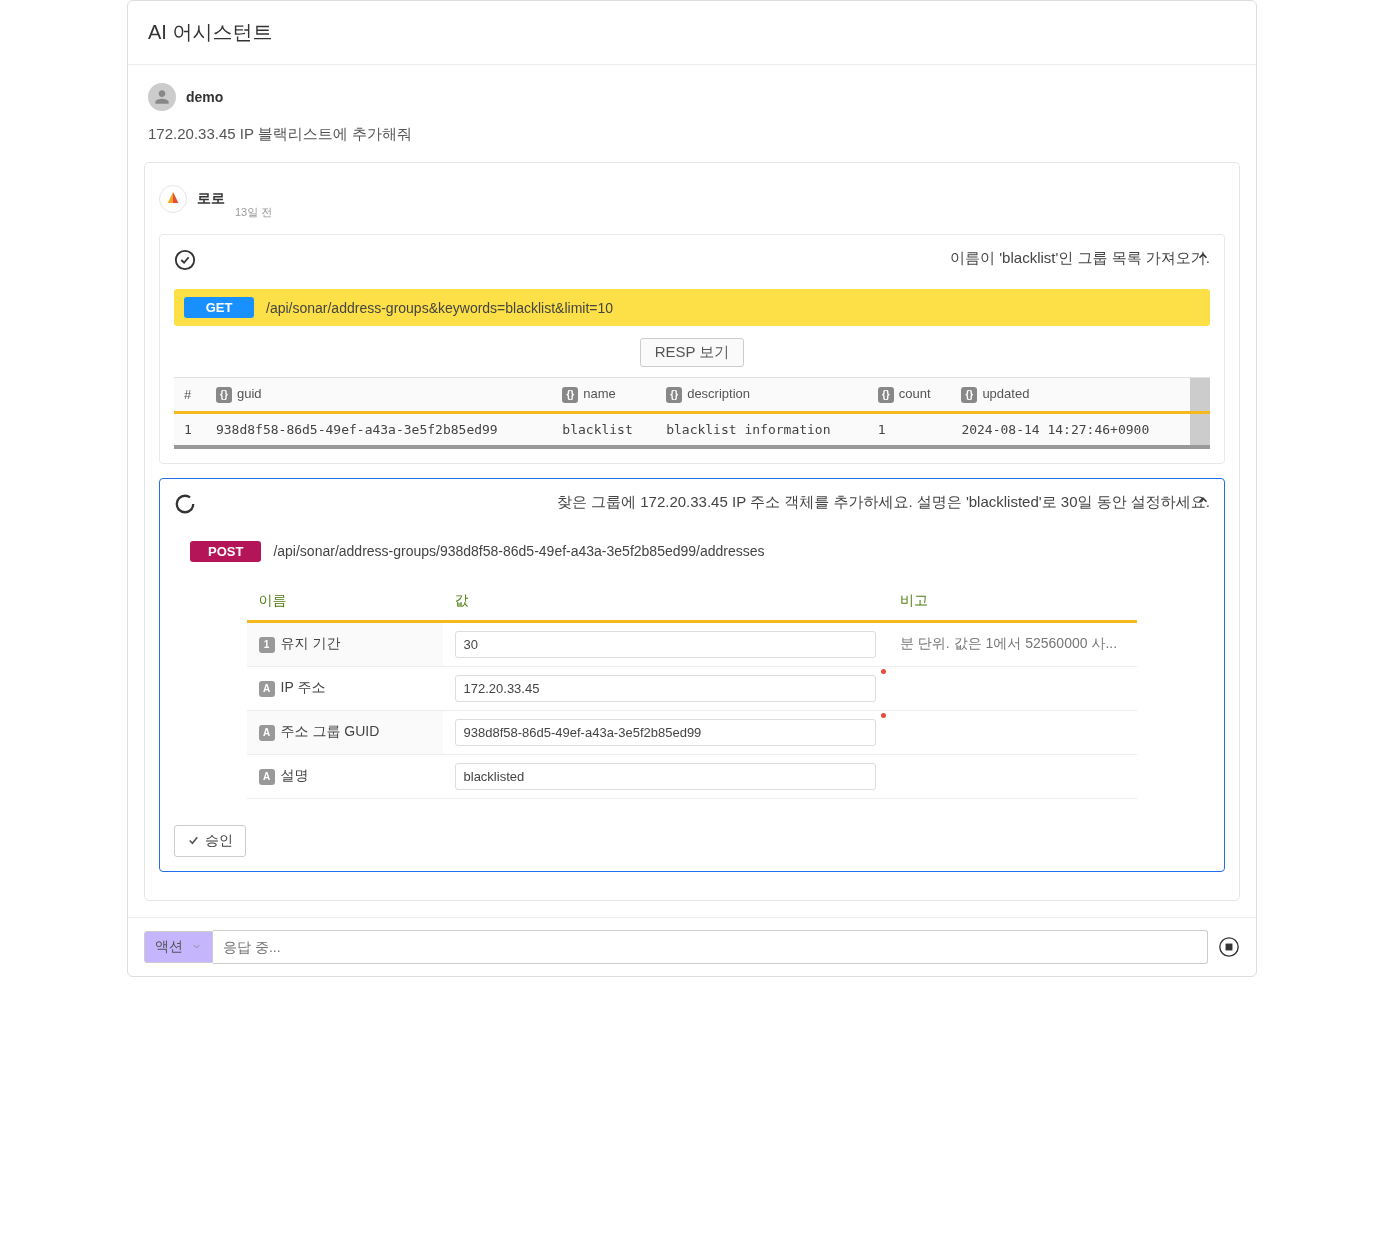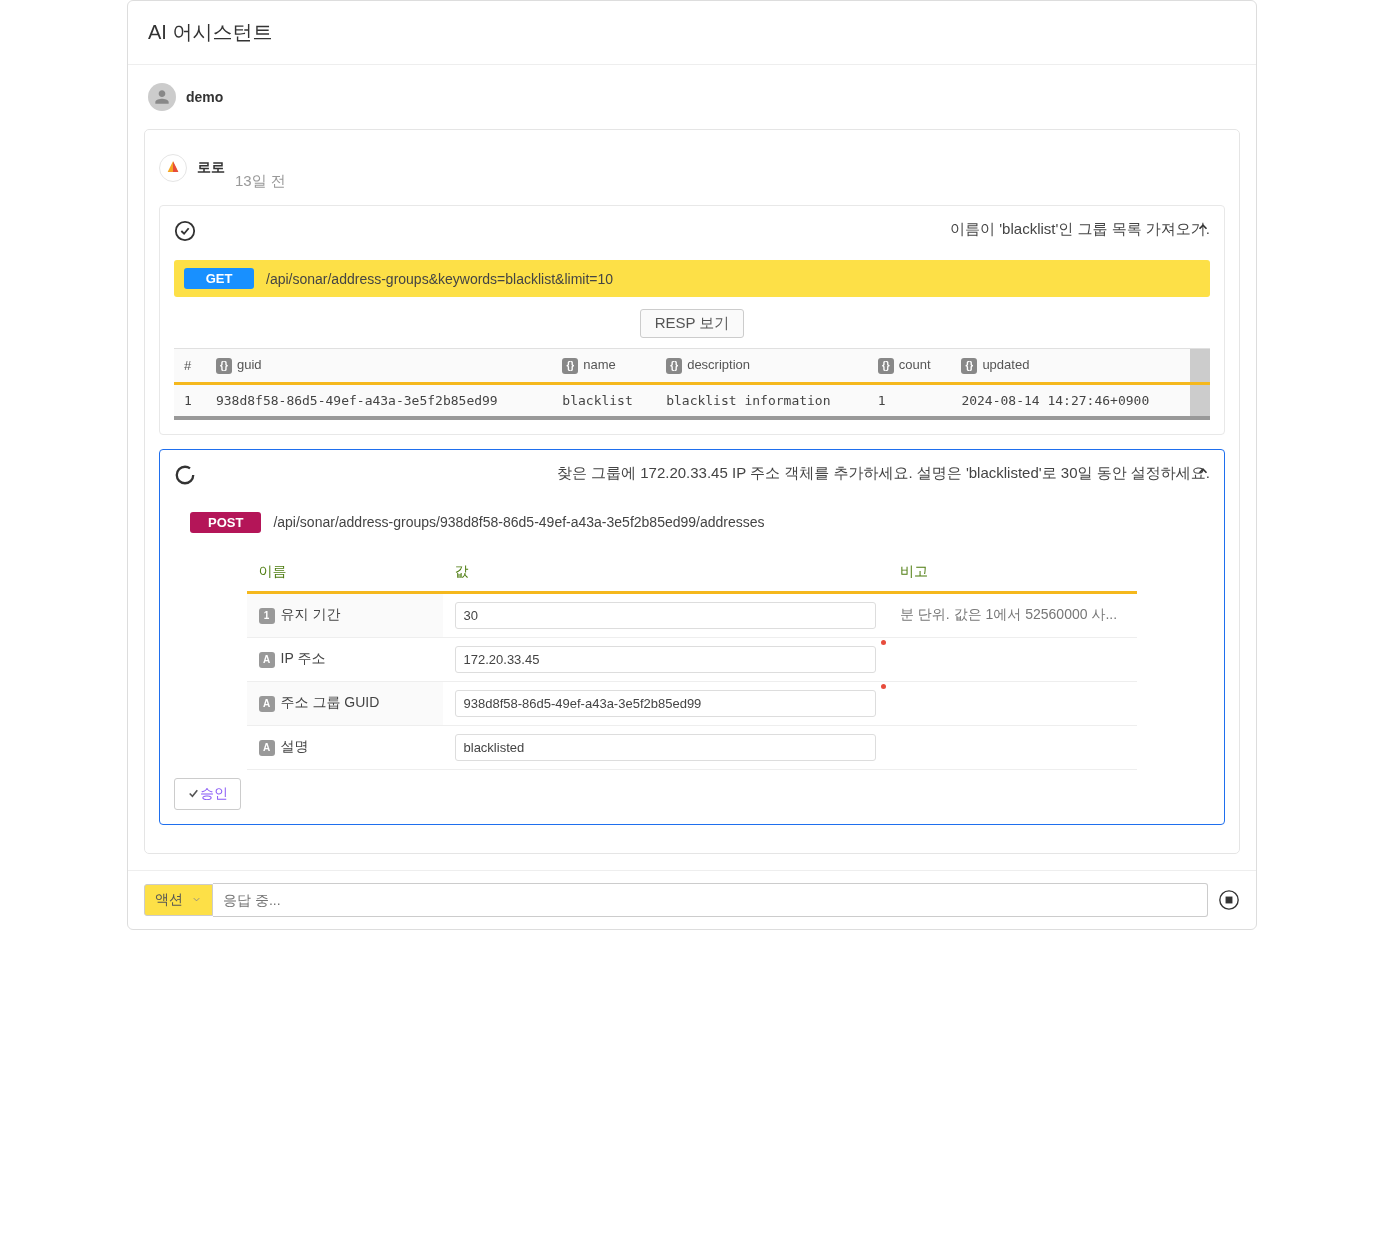--- a/index.html
+++ b/index.html
@@ -10,21 +10,21 @@
 .message-block { padding: 18px 20px; }
 .user-msg { display: flex; align-items: center; gap: 10px; }
 .avatar-user { width: 28px; height: 28px; border-radius: 50%; background: #ccc; display: flex; align-items: center; justify-content: center; }
 .avatar-user svg { width: 20px; height: 20px; fill: #888; }
 .username { font-weight: 600; color: #333; }
 .user-text { margin-top: 14px; color: #555; font-size: 15px; }
 .assistant-block { margin: 0 16px 16px; border: 1px solid #e5e5e5; border-radius: 5px; padding: 14px; }
 .assistant-header { display: flex; align-items: center; gap: 10px; margin-bottom: 14px; }
 .avatar-bot { width: 28px; height: 28px; border-radius: 50%; border: 1px solid #e5e5e5; display: flex; align-items: center; justify-content: center; }
 .botname { font-weight: 600; color: #333; }
-.timestamp { color: #999; font-size: 15px; margin-top: 28px; }
+.timestamp { color: #999; font-size: 11px; margin-top: 28px; }
 .step-panel { border: 1px solid #e8e8e8; border-radius: 4px; padding: 14px; margin-bottom: 14px; position: relative; }
 .step-panel.active { border: 1px solid #1f6fee; }
 .step-title { display: flex; align-items: flex-start; gap: 10px; margin-bottom: 18px; }
 .step-icon { width: 22px; height: 22px; flex-shrink: 0; }
 .step-text { color: #444; font-size: 15px; flex: 1; text-align: right; }
 .chevron { position: absolute; top: 14px; right: 14px; cursor: pointer; }
 .api-line { display: flex; align-items: center; gap: 12px; background: #fde047; padding: 8px 10px; border-radius: 3px; margin-bottom: 12px; }
 .method-badge { padding: 3px 18px; border-radius: 3px; font-size: 13px; font-weight: 600; color: #fff; min-width: 70px; text-align: center; }
 .method-get { background: #1890ff; }
 .method-post { background: #b41558; }
@@ -40,24 +40,24 @@
 .col-icon { display: inline-flex; align-items: center; justify-content: center; width: 16px; height: 16px; background: #888; color: #fff; border-radius: 3px; font-size: 10px; margin-right: 5px; font-family: sans-serif; font-weight: 600; }
 .param-table-wrap { margin: 0 auto; width: 86%; }
 .param-table thead tr { border-bottom: 3px solid #f5b81d; }
 .param-table th { text-align: left; padding: 10px 12px; font-weight: 400; color: #4d7c0f; font-size: 14px; }
 .param-table td { padding: 8px 12px; border-bottom: 1px solid #eee; font-size: 14px; color: #444; }
 .param-table tbody tr:nth-child(odd) td:first-child { background: #fafafa; }
 .type-badge { display: inline-flex; align-items: center; justify-content: center; width: 16px; height: 16px; background: #999; color: #fff; border-radius: 3px; font-size: 10px; margin-right: 6px; font-weight: 600; }
 .param-input { width: 100%; padding: 5px 8px; border: 1px solid #ddd; border-radius: 3px; font-size: 13px; color: #444; }
 .req-dot { position: relative; }
 .req-dot::after { content: ""; position: absolute; top: 2px; right: 2px; width: 5px; height: 5px; background: #e74c3c; border-radius: 50%; }
-.approve-btn { display: inline-flex; align-items: center; padding: 6px 12px; border: 1px solid #ccc; border-radius: 3px; background: #fff; font-size: 14px; cursor: pointer; color: #8b5cf6; margin-top: 8px; }
+.approve-btn { display: inline-flex; align-items: center; gap: 5px; padding: 6px 12px; border: 1px solid #ccc; border-radius: 3px; background: #fff; font-size: 14px; cursor: pointer; color: #404040; margin-top: 26px; }
 .approve-btn svg { width: 13px; height: 13px; }
 .footer-bar { display: flex; align-items: center; gap: 0; padding: 12px 16px; border-top: 1px solid #eee; }
-.action-select { display: flex; align-items: center; gap: 8px; padding: 6px 10px; border: 1px solid #ccc; border-radius: 3px 0 0 3px; background: #fde047; cursor: pointer; font-size: 14px; color: #555; }
+.action-select { display: flex; align-items: center; gap: 8px; padding: 6px 10px; border: 1px solid #ccc; border-radius: 3px 0 0 3px; background: #c4b5fd; cursor: pointer; font-size: 14px; color: #555; }
 .action-select svg { width: 11px; height: 11px; }
 .reply-input { flex: 1; padding: 8px 10px; border: 1px solid #ccc; border-left: none; border-radius: 0 3px 3px 0; font-size: 14px; color: #999; }
 .stop-btn { margin-left: 10px; width: 22px; height: 22px; cursor: pointer; }
 .note-text { color: #777; white-space: nowrap; overflow: hidden; text-overflow: ellipsis; max-width: 230px; }
 </style>
 </head>
 <body>
 
 <div class="container">
 
@@ -67,20 +67,21 @@
 
   <div class="message-block">
     <div class="user-msg">
       <div class="avatar-user">
         <svg viewBox="0 0 24 24">
             <path d="M12 12c2.2 0 4-1.8 4-4s-1.8-4-4-4-4 1.8-4 4 1.8 4 4 4zm0 2c-2.7 0-8 1.3-8 4v2h16v-2c0-2.7-5.3-4-8-4z"></path>
           </svg>
       </div>
       <span class="username">demo</span>
     </div>
+    <div class="user-text">172.20.33.45 IP 블랙리스트에 추가해줘</div>
   </div>
 
   <div class="assistant-block">
     <div class="assistant-header">
       <div class="avatar-bot">
         <svg width="16" height="16" viewBox="0 0 24 24">
             <path fill="#f5a623" d="M12 2 L20 18 L4 18 Z"></path>
             <path fill="#e74c3c" d="M12 2 L20 18 L12 18 Z"></path>
           </svg>
       </div>

